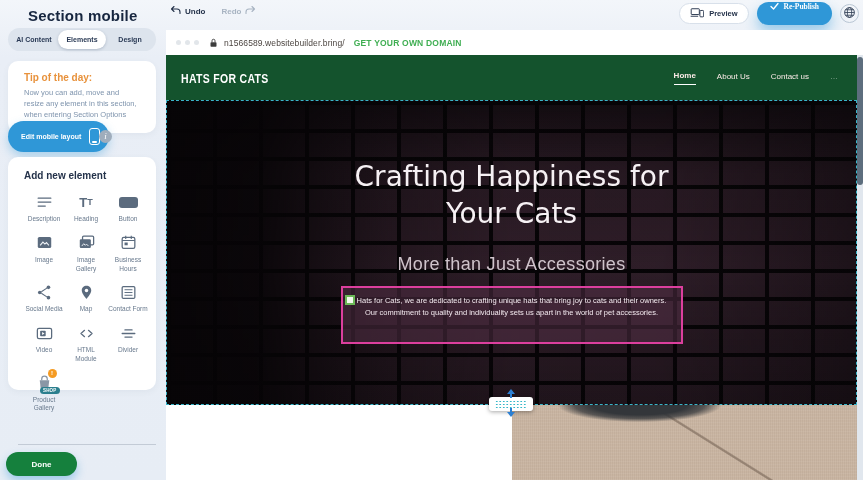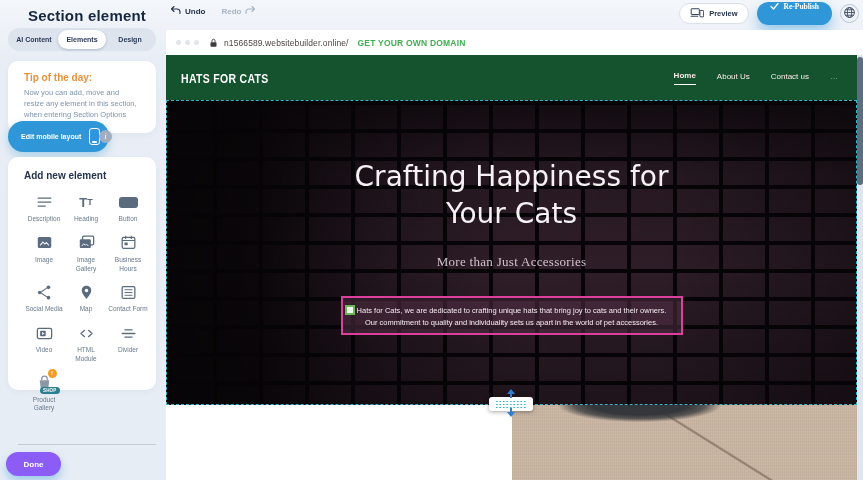--- a/index.html
+++ b/index.html
@@ -45,21 +45,21 @@
   .el-icon { height:20px; display:flex; align-items:center; justify-content:center; position:relative; }
   .el-icon svg { stroke:#5b6b7e; fill:none; stroke-width:1.6; }
   .el-label { margin-top:3px; font-size:6.5px; color:#68798d; text-align:center; line-height:1.35; max-width:42px; }
   .icon-heading { font-weight:bold; color:#5b6b7e; font-size:13px; line-height:1; }
   .icon-heading .sm { font-size:9px; }
   .icon-buttonrect { width:19px; height:11px; background:#5b6b7e; border-radius:3px; display:inline-block; }
   .pg-badge { position:absolute; top:-4px; right:-3px; width:9px; height:9px; border-radius:50%; background:#f59b23; color:#fff; font-size:6px; font-weight:bold; line-height:9px; text-align:center; }
   .pg-shop { position:absolute; bottom:-1px; right:-6px; background:#2b7f8e; color:#fff; font-size:4.5px; font-weight:bold; padding:1px 3px; border-radius:4px; letter-spacing:.2px; }
 
   .sidebar-divider { left:18px; top:444px; width:138px; border-top:1px solid #c3cbd6; }
-  .done-btn { left:6px; top:452px; width:55px; height:24px; border:none; border-radius:13px; background:#8b5cf6; box-shadow:0 5px 10px rgba(47,151,215,.4); color:#fff; font-family:inherit; font-size:8px; font-weight:bold; cursor:pointer; }
+  .done-btn { left:6px; top:452px; width:71px; height:24px; border:none; border-radius:13px; background:#15803d; box-shadow:0 5px 10px rgba(47,151,215,.4); color:#fff; font-family:inherit; font-size:8px; font-weight:bold; cursor:pointer; }
 
   
   .browser-bar { left:166px; top:30px; width:697px; height:25px; background:#fff; display:flex; align-items:center; }
   .win-dots { display:flex; gap:4px; margin-left:10px; }
   .win-dots i { width:5px; height:5px; border-radius:50%; background:#e2e6ea; }
   .lock { margin-left:10px; }
   .url-text { margin-left:6px; font-size:8.5px; color:#4c4541; letter-spacing:.1px; }
   .domain-cta { margin-left:9px; font-size:8.5px; font-weight:bold; color:#3fae52; text-decoration:none; letter-spacing:.2px; }
 
   
@@ -76,23 +76,23 @@
       linear-gradient(90deg, rgba(6,4,6,.97) 0%, rgba(6,4,6,.9) 13%, rgba(6,4,6,.38) 32%, rgba(6,4,6,.12) 50%, rgba(6,4,6,.16) 72%, rgba(6,4,6,.5) 100%),
       linear-gradient(180deg, rgba(6,4,6,.75) 0%, rgba(6,4,6,.28) 24%, rgba(6,4,6,.1) 55%, rgba(6,4,6,.45) 100%),
       linear-gradient(90deg, #070507 0 4px, transparent 4px),
       linear-gradient(180deg, #070507 0 4px, transparent 4px);
     background-size:100% 100%, 100% 100%, 46px 28px, 46px 28px;
     border:1px dashed #3ab5c9;
   }
   .hero-heading { position:absolute; left:0; right:0; top:58px; text-align:center;
     font-family:"DejaVu Sans", sans-serif; font-size:28px; font-weight:500; color:#f6f1f4; line-height:1.32; }
   .hero-sub { position:absolute; left:0; right:0; top:153px; text-align:center;
-    font-family:Liberation Serif, serif; font-size:13px; color:#cfc3cb; letter-spacing:.3px; }
-  .hero-textbox { position:absolute; left:50%; transform:translateX(-50%); top:195px; width:342px;
-    background:rgba(88,50,74,.5); border:2px solid #dc3f9e; padding:7px 9px 4px; }
+    font-family:Liberation Sans, sans-serif; font-size:18px; color:#cfc3cb; letter-spacing:.3px; }
+  .hero-textbox { position:absolute; left:50%; transform:translateX(-50%); top:185px; width:342px;
+    background:rgba(88,50,74,.5); border:2px solid #dc3f9e; padding:7px 9px 23px; }
   .hero-textbox p { font-size:7.5px; color:#f2e8ee; line-height:1.6; text-align:center; }
   .box-handle { position:absolute; left:2px; top:7px; width:10px; height:10px; background:#f2f9ee; border:2px solid #6cb857; }
 
   .below-strip { left:166px; top:405px; width:691px; height:75px; background:#fff; }
   .carpet { left:512px; top:405px; width:345px; height:75px;
     background-color:#c9b5a2;
     background-image:
       radial-gradient(ellipse 105px 22px at 37% 0%, #33363a 0 45%, rgba(51,54,58,.75) 62%, transparent 78%),
       linear-gradient(32deg, transparent 55%, rgba(110,92,78,.55) 55.4%, rgba(110,92,78,.55) 55.9%, transparent 56.4%),
       repeating-linear-gradient(0deg, rgba(255,255,255,.05) 0 1px, transparent 1px 3px),
@@ -110,21 +110,21 @@
   .rs-stem { position:absolute; left:510px; width:2px; background:#2c7fd2; z-index:7; }
   .stem-up { top:394px; height:4px; }
   .stem-dn { top:408px; height:4px; }
 
   .scrollbar { left:857px; top:55px; width:6px; height:425px; background:#e1e7ee; }
   .scroll-thumb { position:absolute; left:0; top:2px; width:6px; height:128px; background:#5d6e7e; border-radius:3px; cursor:pointer; }
 </style>
 </head>
 <body>
 
-<h1 class="abs page-title">Section element</h1>
+<h1 class="abs page-title">Section mobile</h1>
 
 <div class="abs tabs">
   <button class="tab">AI Content</button>
   <button class="tab active">Elements</button>
   <button class="tab">Design</button>
 </div>
 
 <div class="abs undoredo">
   <button class="ur-btn undo-btn">
     <span><svg width="11" height="10" viewBox="0 0 22 20">
@@ -314,21 +314,21 @@
 <div class="abs browser-bar">
   <span class="win-dots">
       <i></i>
       <i></i>
       <i></i>
     </span>
   <span class="lock"><svg width="9" height="10" viewBox="0 0 24 26">
         <rect x="4" y="11" width="16" height="12" rx="2" fill="#3c3c3c"></rect>
         <path d="M8 11V7a4 4 0 018 0v4" fill="none" stroke="#3c3c3c" stroke-width="2.4"></path>
       </svg></span>
-  <span class="url-text">n1566589.websitebuilder.online/</span>
+  <span class="url-text">n1566589.websitebuilder.bring/</span>
   <a class="domain-cta" href="#">GET YOUR OWN DOMAIN</a>
 </div>
 
 <div class="abs site-header">
   <span class="site-logo">HATS FOR CATS</span>
   <nav class="site-nav">
     <span class="nav-item active">Home</span>
     <span class="nav-item">About Us</span>
     <span class="nav-item">Contact us</span>
     <span class="nav-item more">…</span>

